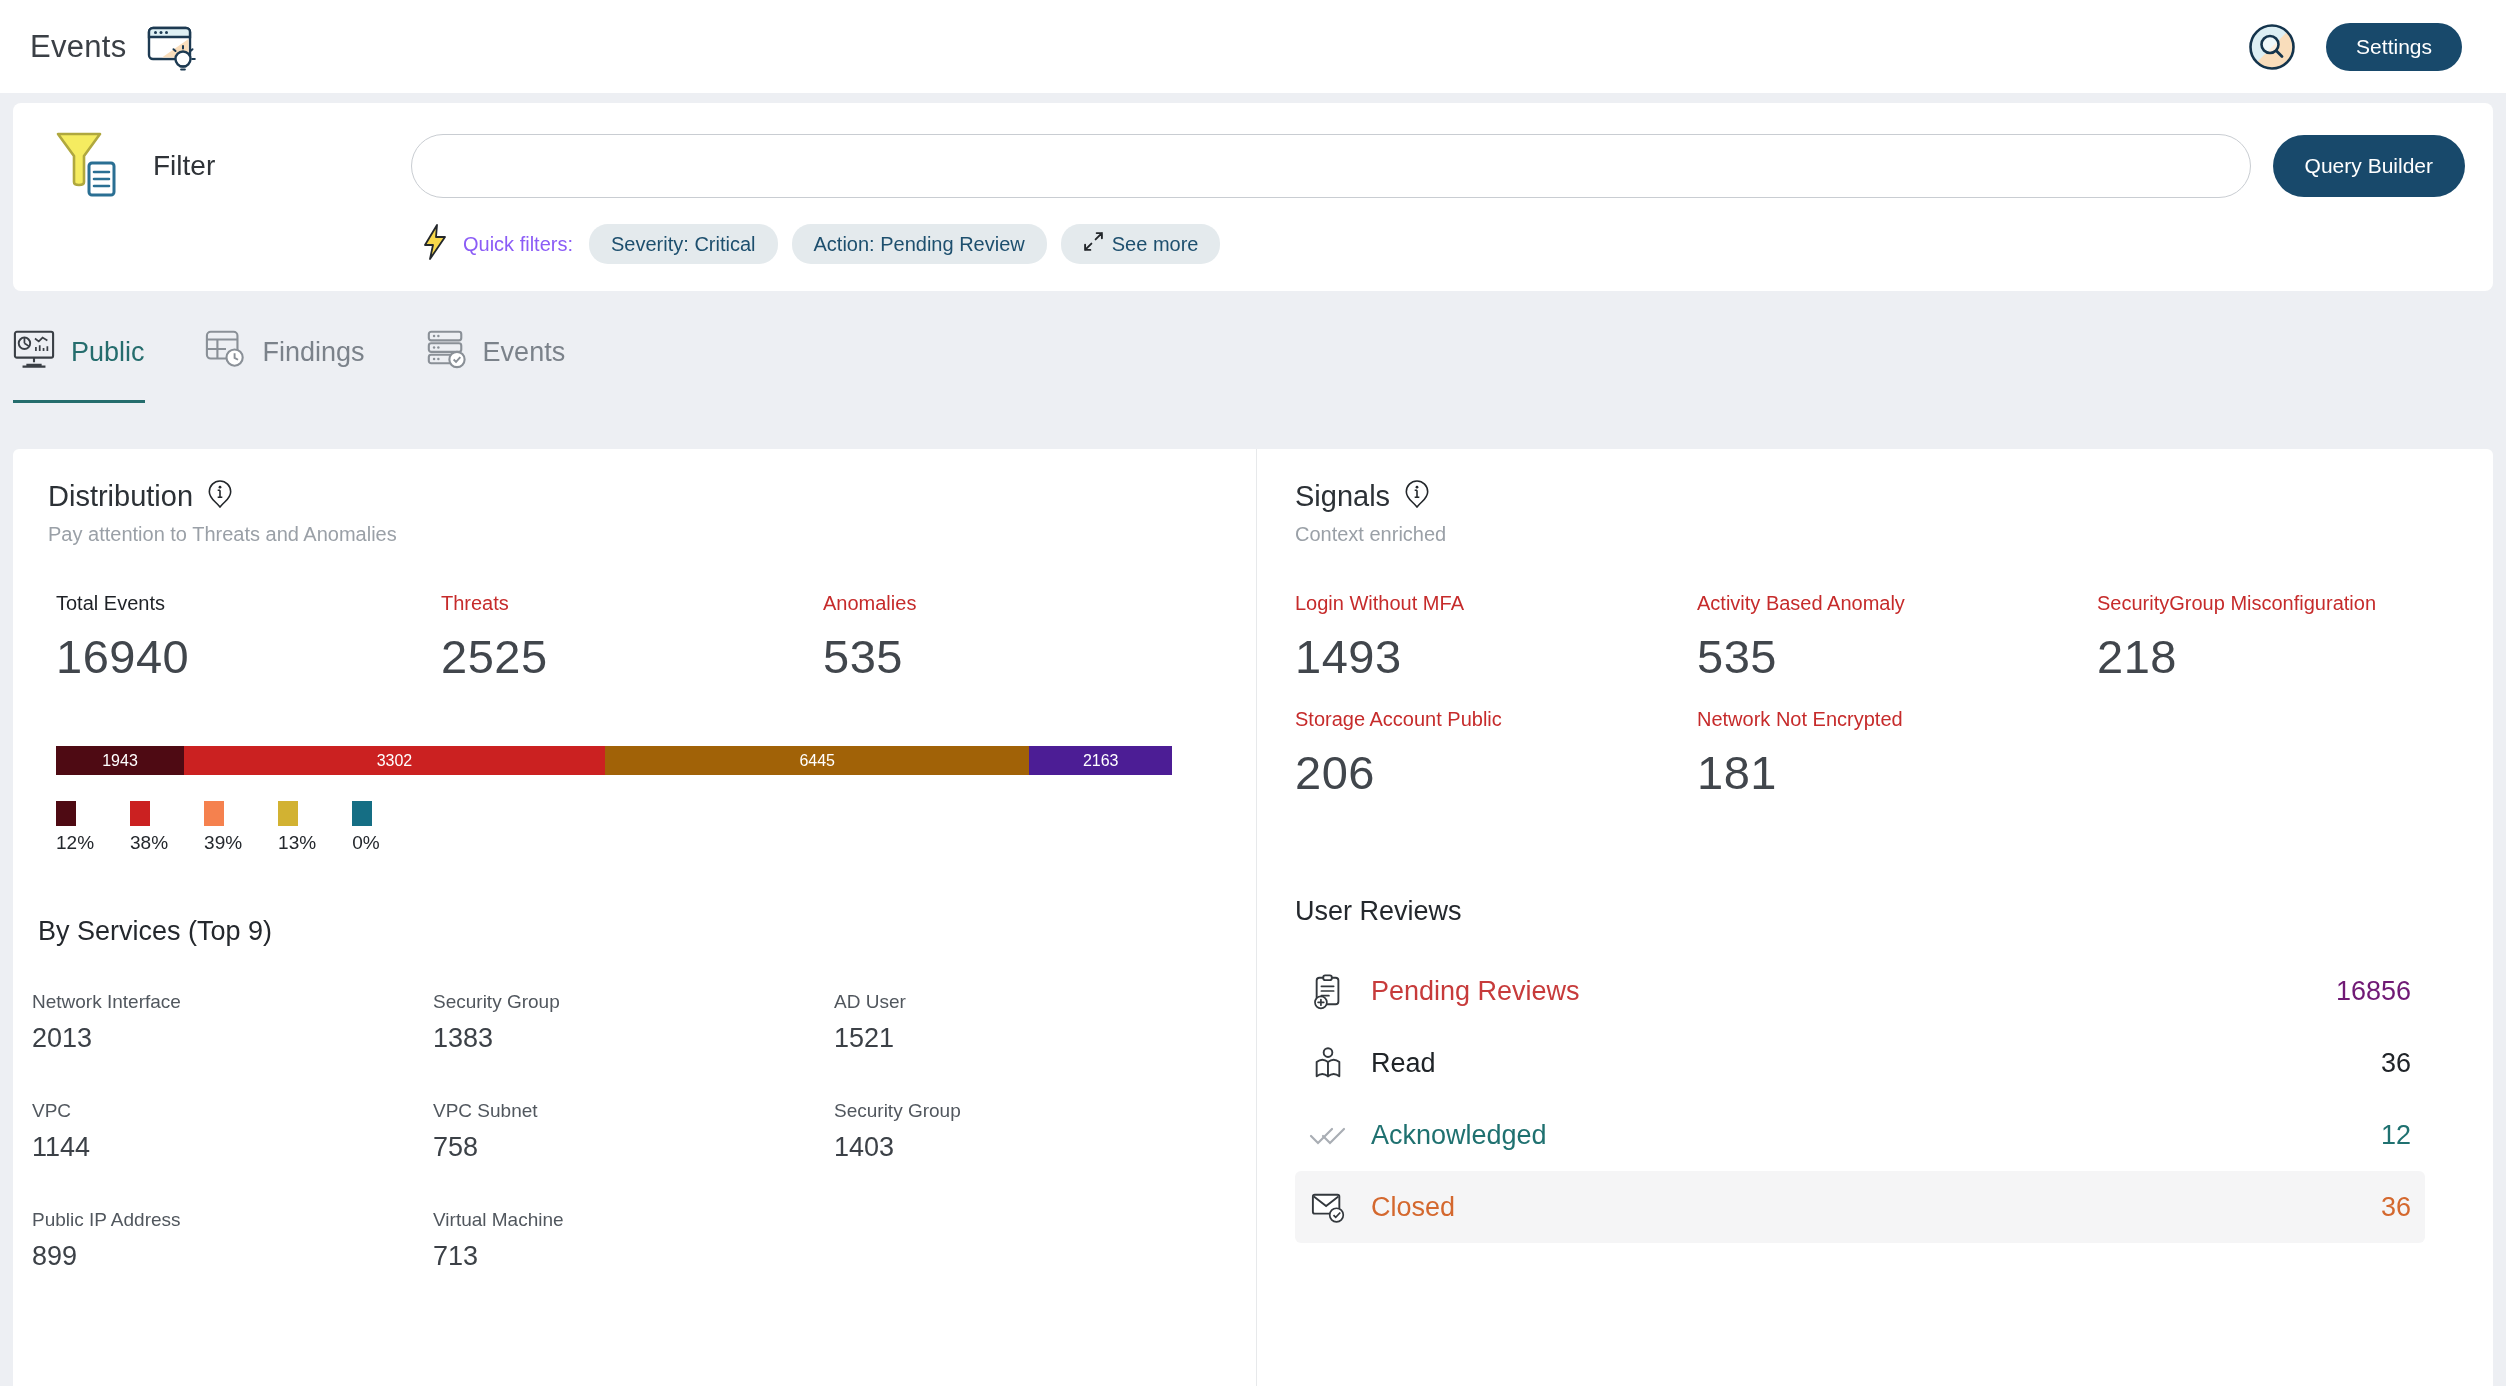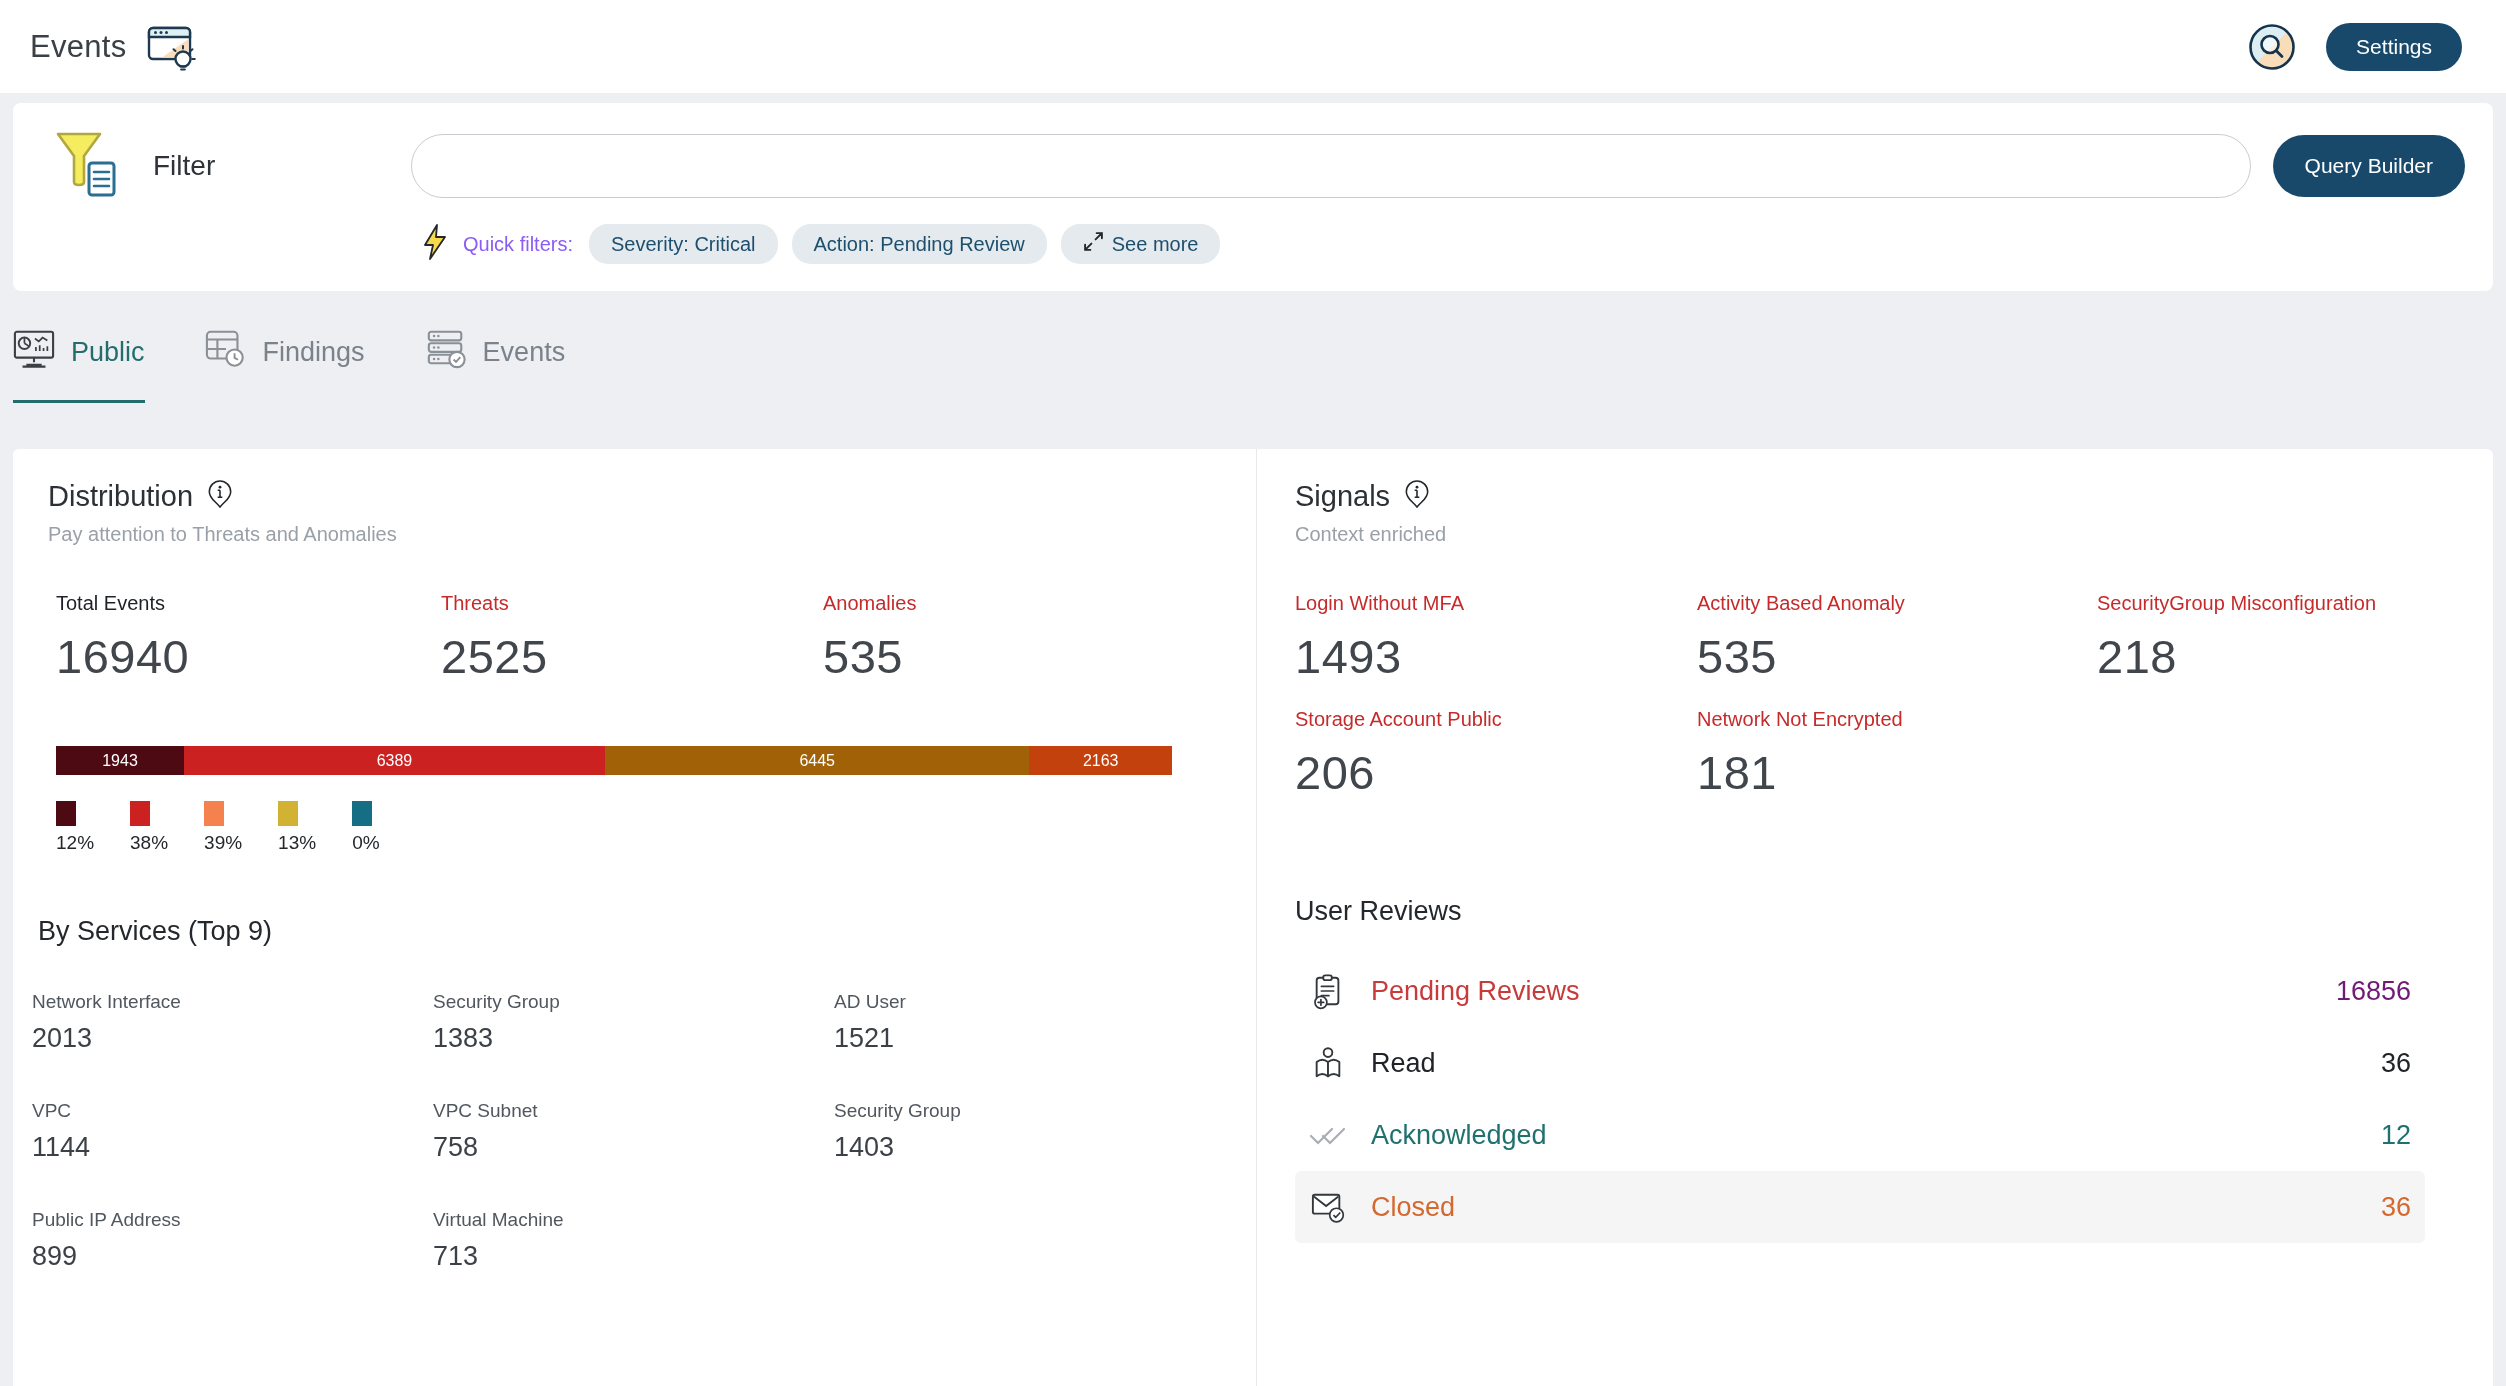--- a/index.html
+++ b/index.html
@@ -212,26 +212,26 @@
         <div class="stat-label" style="color: rgb(198, 43, 43);">Anomalies</div>
         <div class="stat-value">535</div>
       </div>
     </div>
 
     <div class="stacked-bar">
       <div class="bar-seg" style="width: 11.4699%; background: rgb(78, 10, 19);">
           <span>1943</span>
         </div>
       <div class="bar-seg" style="width: 37.7155%; background: rgb(203, 33, 33);">
-          <span>6389</span>
+          <span>3302</span>
         </div>
       <div class="bar-seg" style="width: 38.046%; background: #a16207;">
           <span>6445</span>
         </div>
-      <div class="bar-seg" style="width: 12.7686%; background: #c2410c;">
+      <div class="bar-seg" style="width: 12.7686%; background: #4c1d95;">
           <span>2163</span>
         </div>
     </div>
 
     <div class="legend">
       <div class="legend-item">
           <span class="swatch" style="background: rgb(78, 10, 19);"></span>
           <span class="legend-pct">12%</span>
         </div>
       <div class="legend-item">

